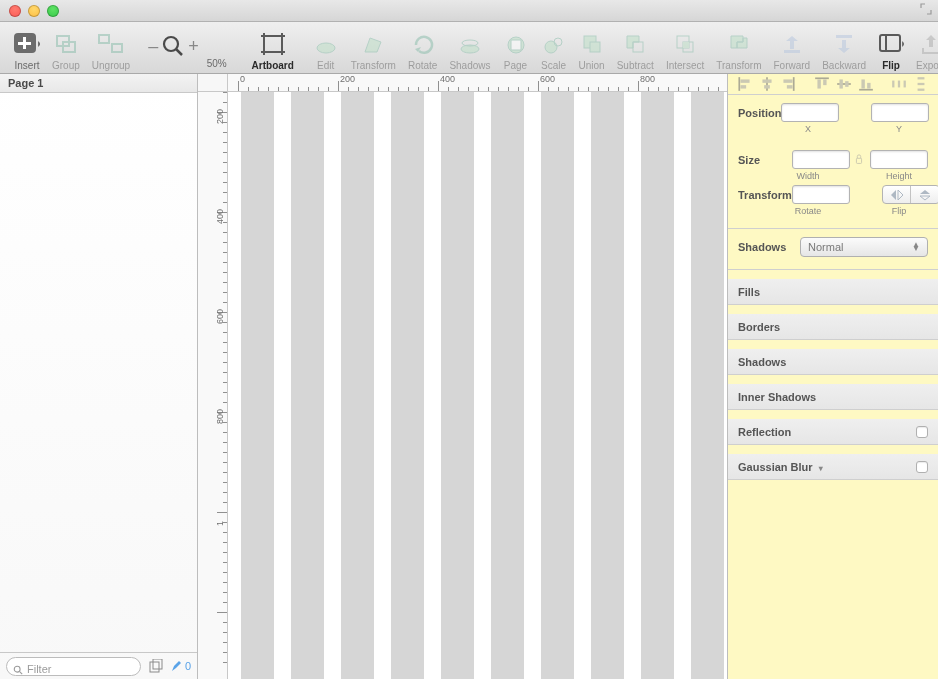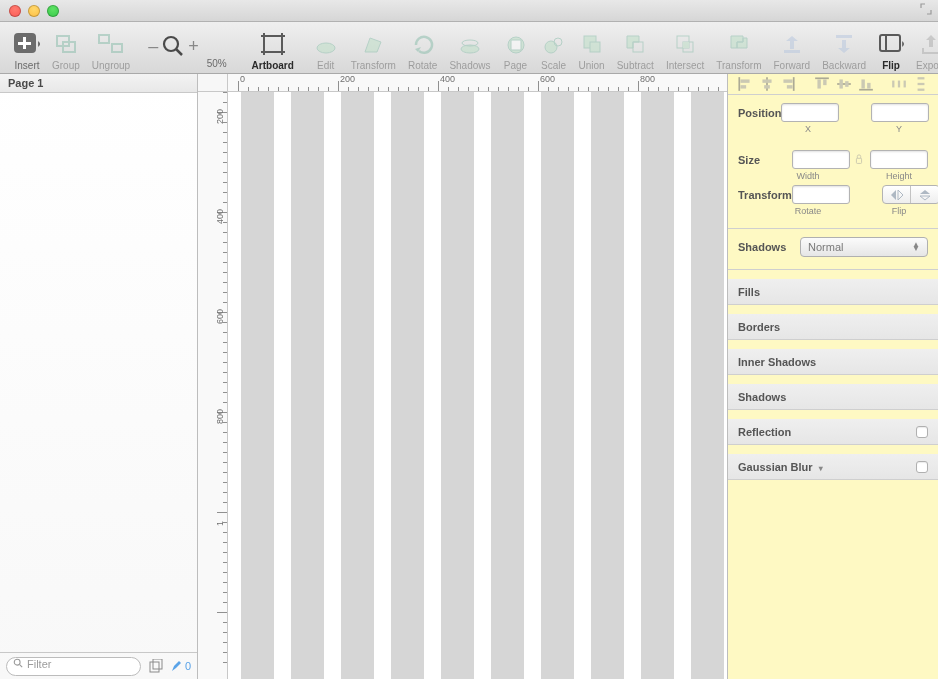--- a/index.html
+++ b/index.html
@@ -30,21 +30,21 @@
 .spacer-flex { flex:1; }
 
 
 .main { display:flex; height:605px; }
 
 
 .leftpanel { width:198px; background:linear-gradient(#ffffff,#f8f8f8); border-right:1px solid #bdbdbd; display:flex; flex-direction:column; }
 .leftpanel .page { background:linear-gradient(#f3f3f3,#e8e8e8); border-bottom:1px solid #c8c8c8; font-size:11px; font-weight:600; color:#4a4a4a; padding:3px 8px; }
 .leftpanel .layers { flex:1; }
 .leftpanel .bottom { height:27px; border-top:1px solid #c8c8c8; display:flex; align-items:center; padding:0 6px; gap:8px; }
-.filter { flex:1; height:19px; border:1px solid #bcbcbc; border-radius:10px; background:#fff; display:flex; align-items:flex-start; padding:0 6px; font-size:11px; color:#9b9b9b; }
+.filter { flex:1; height:19px; border:1px solid #bcbcbc; border-radius:10px; background:#fff; display:flex; align-items:flex-end; padding:0 6px; font-size:11px; color:#9b9b9b; }
 .filter .glass { width:10px; height:10px; margin-right:4px; }
 .leftpanel .bottom .mini { width:14px; height:14px; color:#8a8a8a; }
 .leftpanel .bottom .pencount { font-size:11px; color:#5aa3e8; display:flex; align-items:center; gap:2px; }
 
 
 .canvaswrap { flex:1; display:flex; flex-direction:column; background:#fff; min-width:0; }
 .ruler-h { height:18px; border-bottom:1px solid #c8c8c8; display:flex; }
 .ruler-corner { width:30px; border-right:1px solid #c8c8c8; background:#f7f7f7; }
 .ruler-h-track { flex:1; position:relative; background:#f9f9f9; overflow:hidden; }
 .ruler-h-track .tick { position:absolute; bottom:0; width:1px; background:#909090; }
@@ -593,24 +593,24 @@
       </div>
     </div>
 
     <div class="hdr">
         <span>Fills</span>
       </div>
     <div class="hdr">
         <span>Borders</span>
       </div>
     <div class="hdr">
+        <span>Shadows</span>
+      </div>
+    <div class="hdr">
         <span>Inner Shadows</span>
-      </div>
-    <div class="hdr">
-        <span>Shadows</span>
       </div>
     <div class="hdr">
       <span>Reflection</span>
       <div class="chk"></div>
     </div>
     <div class="hdr">
       <span><span>Gaussian Blur</span><span class="drop"> ▾</span></span>
       <div class="chk"></div>
     </div>
   </div>

